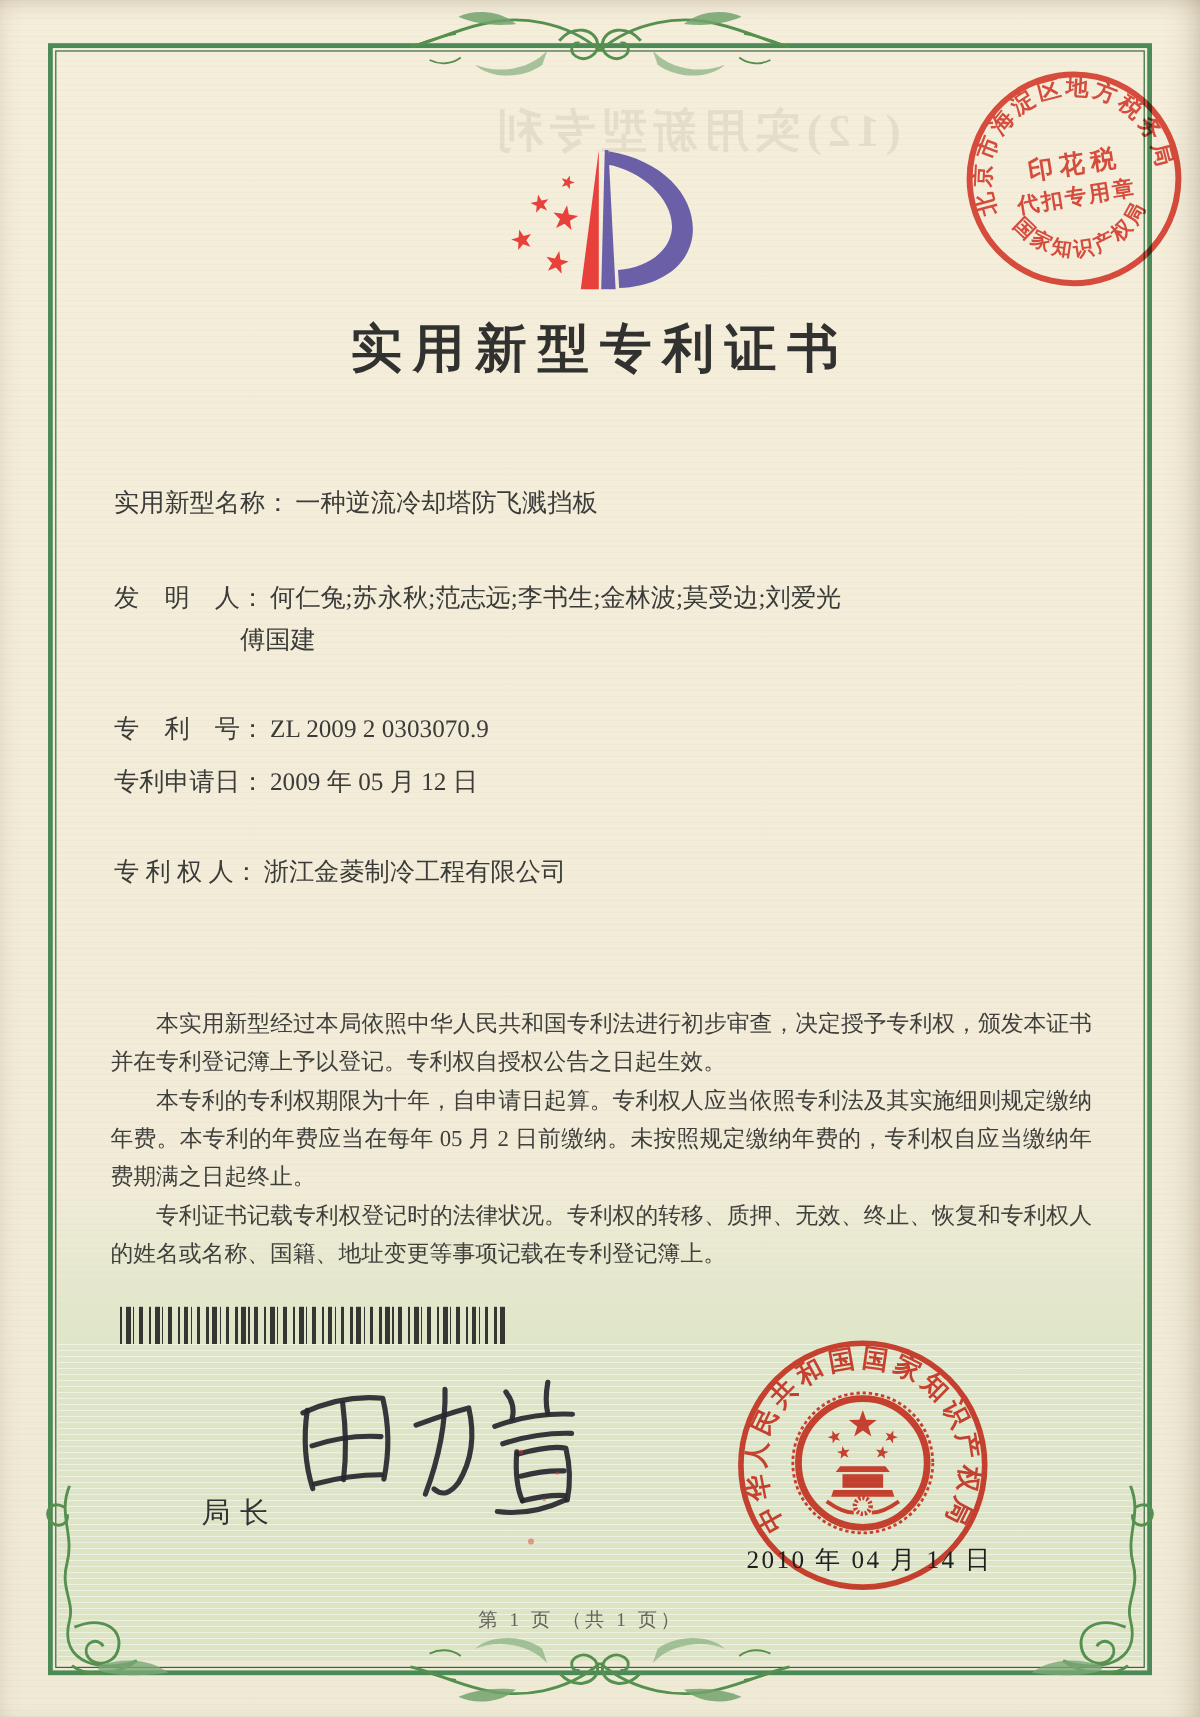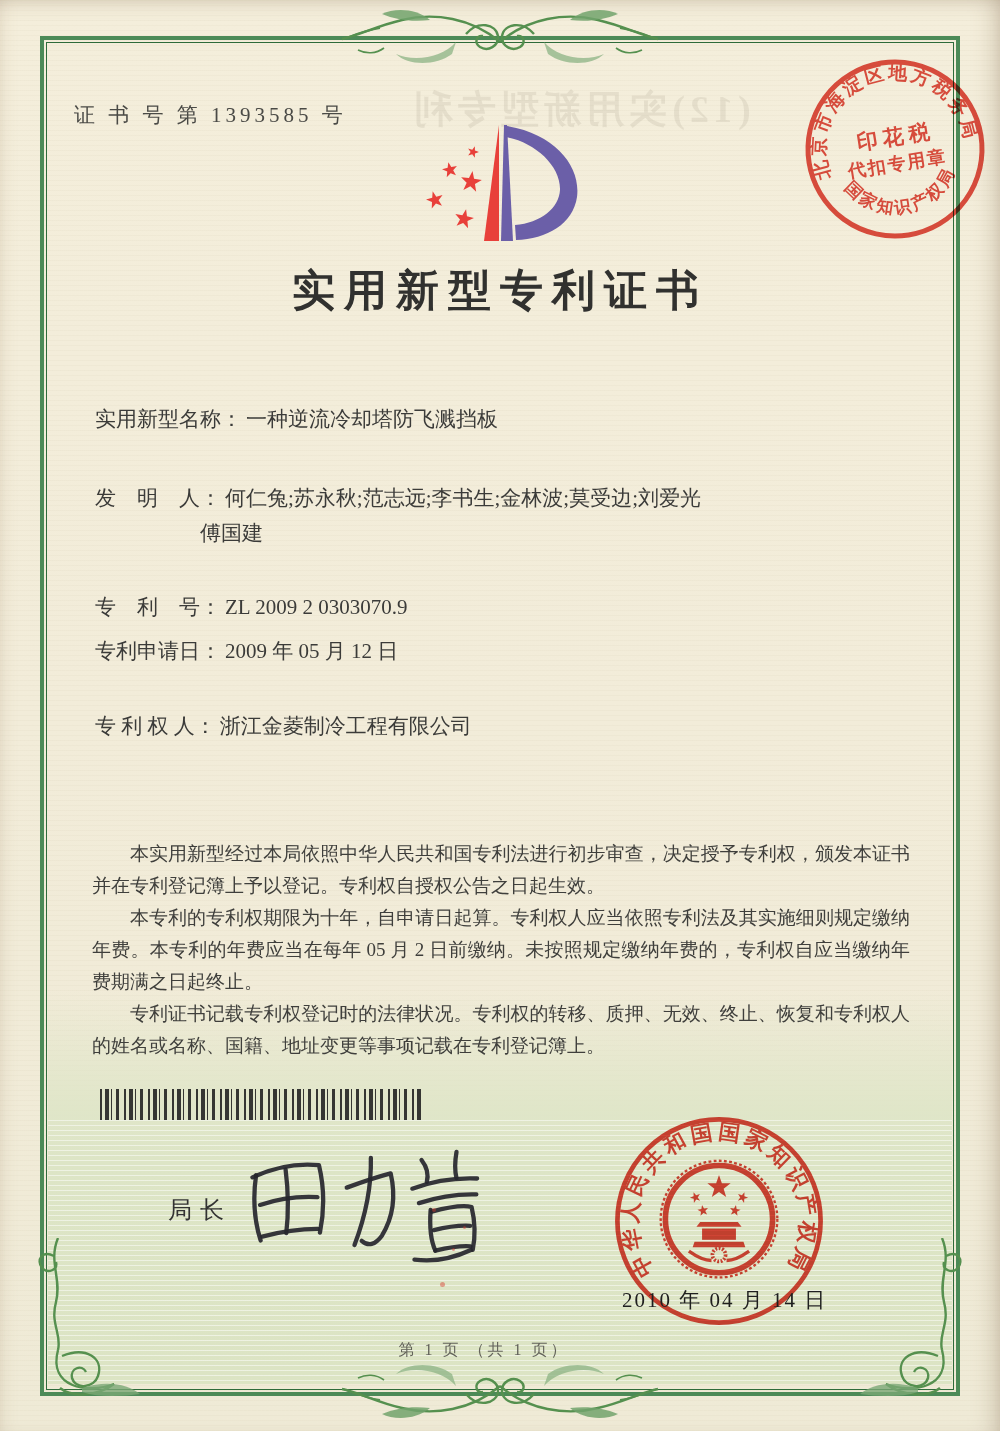--- a/index.html
+++ b/index.html
@@ -29,21 +29,21 @@
   .title{position:absolute;left:0;width:100%;top:262px;text-align:center;
     font-size:43px;font-weight:600;letter-spacing:9px;color:#31312f;}
   .row{position:absolute;left:95px;font-size:21px;color:#3b3b39;white-space:nowrap;}
   .row .val{margin-left:4px;}
   .inv2{margin-left:105px;margin-top:7px;}
   .paras{position:absolute;left:92px;top:838px;width:818px;font-size:19px;line-height:32px;
     text-align:justify;color:#3f3f3c;}
   .paras p{margin:0;text-indent:2em;}
   .barcode{position:absolute;left:100px;top:1089px;width:322px;height:31px;opacity:.88;
     background:repeating-linear-gradient(90deg,#1e1e1e 0 2px,rgba(0,0,0,0) 2px 5px,#1e1e1e 5px 9px,rgba(0,0,0,0) 9px 11px,#1e1e1e 11px 12px,rgba(0,0,0,0) 12px 16px,#1e1e1e 16px 19px,rgba(0,0,0,0) 19px 24px);}
-  .sig-label{position:absolute;left:168px;top:1194px;font-size:24px;letter-spacing:8px;color:#333;}
+  .sig-label{position:absolute;left:168px;top:1244px;font-size:24px;letter-spacing:8px;color:#333;}
   .sig-svg{position:absolute;left:238px;top:1132px;width:252px;height:150px;}
   .sig-svg path{stroke:#26262e;stroke-width:4.6;fill:none;stroke-linecap:round;stroke-linejoin:round;opacity:.92;}
   .splat{position:absolute;border-radius:50%;background:#d4372b;opacity:.45;}
   .seal{position:absolute;left:608px;top:1110px;width:222px;height:222px;mix-blend-mode:multiply;opacity:.93;}
   .taxstamp{position:absolute;left:800px;top:54px;width:190px;height:190px;transform:rotate(-9deg);
     mix-blend-mode:multiply;opacity:.88;}
   .sealdate{position:absolute;left:622px;top:1286px;font-size:21px;letter-spacing:2px;color:#1f1f1f;z-index:6;}
   .footer{position:absolute;left:0;right:70px;top:1340px;text-align:center;font-size:16px;
     letter-spacing:3px;color:#63635a;padding-left:38px;}
   .orn{position:absolute;pointer-events:none;}
@@ -95,21 +95,20 @@
     <use href="#ornHalf" transform="translate(165,0) scale(-1,1)"></use>
   </svg>
 
   <svg class="orn" style="left:28px;top:1238px;" width="140" height="160" viewBox="0 0 140 160">
     <use href="#cornerFl"></use>
   </svg>
   <svg class="orn" style="left:832px;top:1238px;transform:scaleX(-1);" width="140" height="160" viewBox="0 0 140 160">
     <use href="#cornerFl"></use>
   </svg>
 
-  <div class="certno">证 书 号 第 1393585 号</div>
 
   <svg class="taxstamp" viewBox="0 0 190 190">
     <defs>
       <path id="taxTopArc" d="M27.4,113.1 A70,70 0 1 1 162.6,113.1"></path>
       <path id="taxBotArc" d="M38.8,125.6 A64,64 0 0 0 151.2,125.6"></path>
     </defs>
     <circle cx="95" cy="95" r="87" fill="none" stroke="#dd392c" stroke-width="5"></circle>
     <text font-size="19" font-weight="bold" fill="#dd392c" letter-spacing="3">
       <textPath href="#taxTopArc">北京市海淀区地方税务局</textPath>
     </text>

